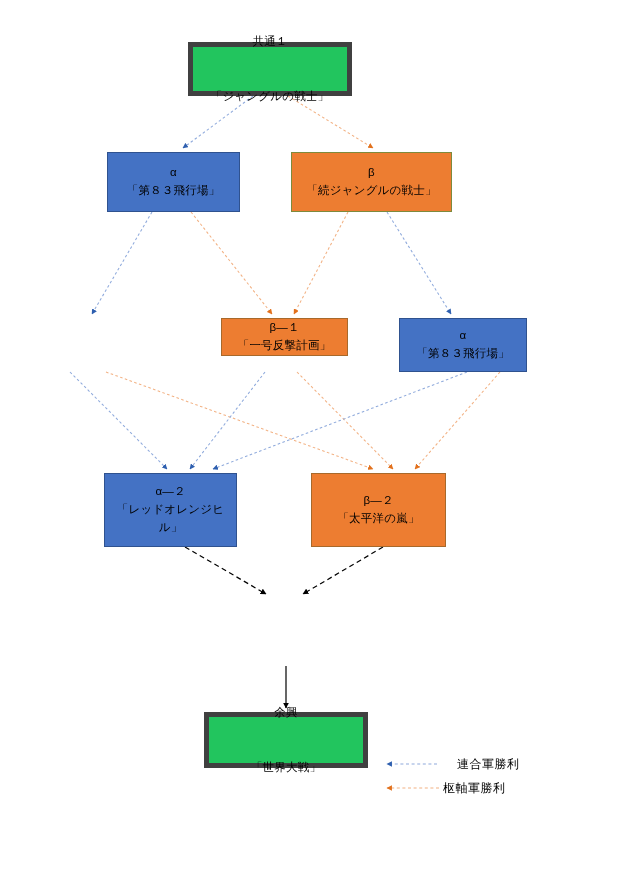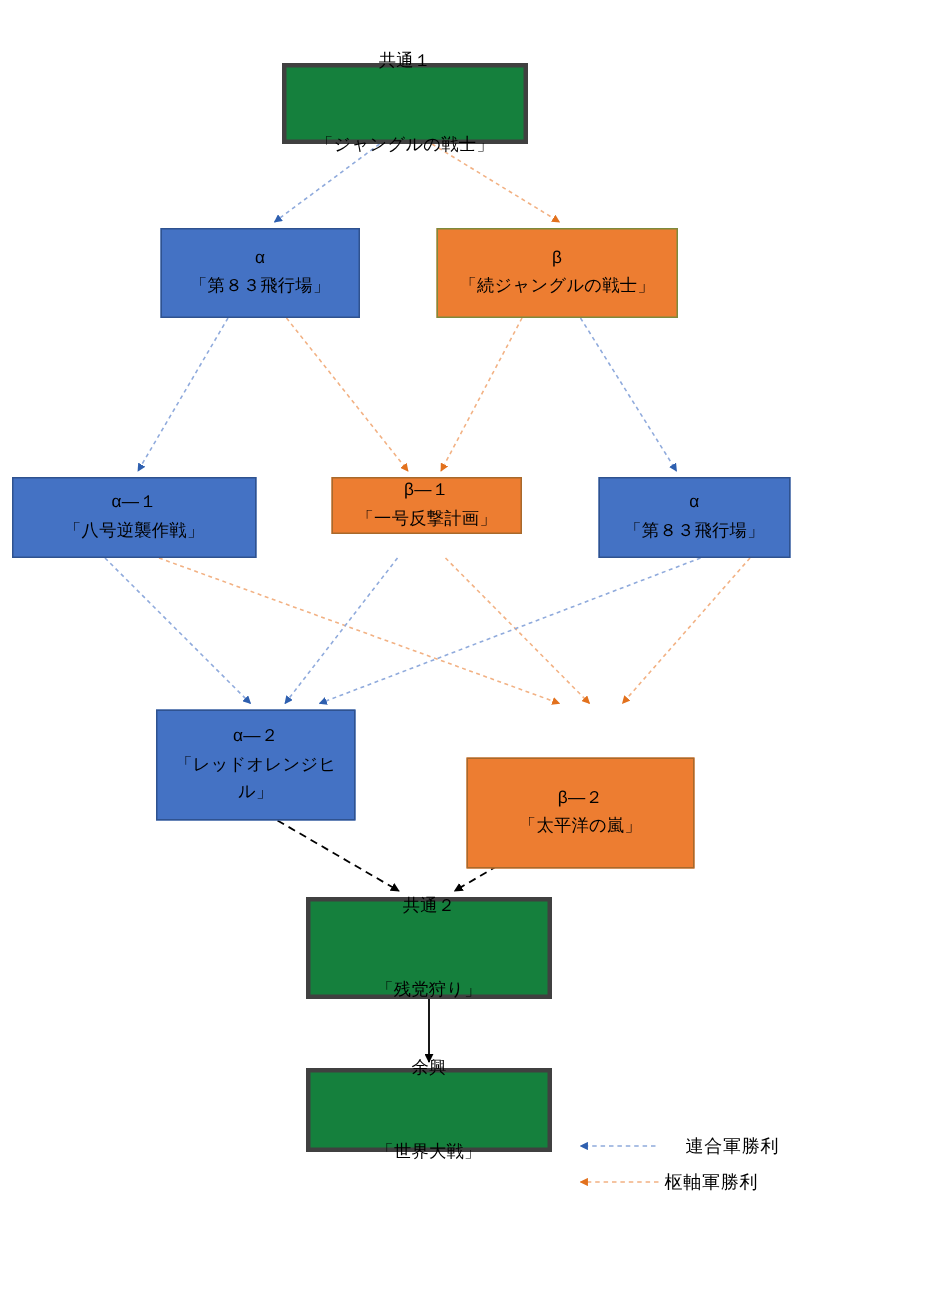--- a/index.html
+++ b/index.html
@@ -37,24 +37,24 @@
     align-items: center;
     justify-content: center;
     text-align: center;
     color: #000000;
     font-size: 11.5px;
     line-height: 1.65;
     letter-spacing: 0.2px;
     padding: 2px 6px;
   }
   .node .line1 { display: block; white-space: nowrap; }
-  .node .line2 { display: block; }
+  .node .line2 { display: block; font-family: Liberation Mono, monospace; }
   .node-green {
-    background: #15803d;
-    border: 3px solid #404040;
+    background: #22c55e;
+    border: 5px solid #404040;
     gap: 37px;
   }
   .node-blue {
     background: #4472C4;
     border: 1px solid #2F528F;
   }
   .node-orange {
     background: #ED7D31;
     border: 1px solid #A8692B;
   }
@@ -139,49 +139,41 @@
   <div class="node node-blue" id="node-1" style="left: 107px; top: 152px; width: 133px; height: 60px;">
     <span class="line1">α</span>
     <span class="line2">「第８３飛行場」</span>
   </div>
 
   <div class="node node-orange olive-border" id="node-2" style="left: 291px; top: 152px; width: 161px; height: 60px;">
     <span class="line1">β</span>
     <span class="line2">「続ジャングルの戦士」</span>
   </div>
 
-  <div class="node node-blue" id="node-3" style="left: 8px; top: 318px; width: 163px; height: 54px;">
-    <span class="line1">α―１</span>
-    <span class="line2">「八号逆襲作戦」</span>
-  </div>
 
   <div class="node node-orange" id="node-4" style="left: 221px; top: 318px; width: 127px; height: 38px;">
     <span class="line1">β―１</span>
     <span class="line2">「一号反撃計画」</span>
   </div>
 
   <div class="node node-blue" id="node-5" style="left: 399px; top: 318px; width: 128px; height: 54px;">
     <span class="line1">α</span>
     <span class="line2">「第８３飛行場」</span>
   </div>
 
   <div class="node node-blue" id="node-6" style="left: 104px; top: 473px; width: 133px; height: 74px;">
     <span class="line1">α―２</span>
     <span class="line2">「レッドオレンジヒル」</span>
   </div>
 
-  <div class="node node-orange" id="node-7" style="left: 311px; top: 473px; width: 152px; height: 74px; margin-top: 32px;">
+  <div class="node node-orange" id="node-7" style="left: 311px; top: 473px; width: 135px; height: 74px;">
     <span class="line1">β―２</span>
     <span class="line2">「太平洋の嵐」</span>
   </div>
 
-  <div class="node node-green" id="node-8" style="left: 204px; top: 598px; width: 164px; height: 68px;">
-    <span class="line1">共通２</span>
-    <span class="line2">「残党狩り」</span>
-  </div>
 
   <div class="node node-green" id="node-9" style="left: 204px; top: 712px; width: 164px; height: 56px;">
     <span class="line1">余興</span>
     <span class="line2">「世界大戦」</span>
   </div>
 
   <div id="legend">
     <div class="legend-row r0">
       <span class="legend-swatch">
         <svg width="62" height="14" viewBox="0 0 62 14" xmlns="http://www.w3.org/2000/svg">

